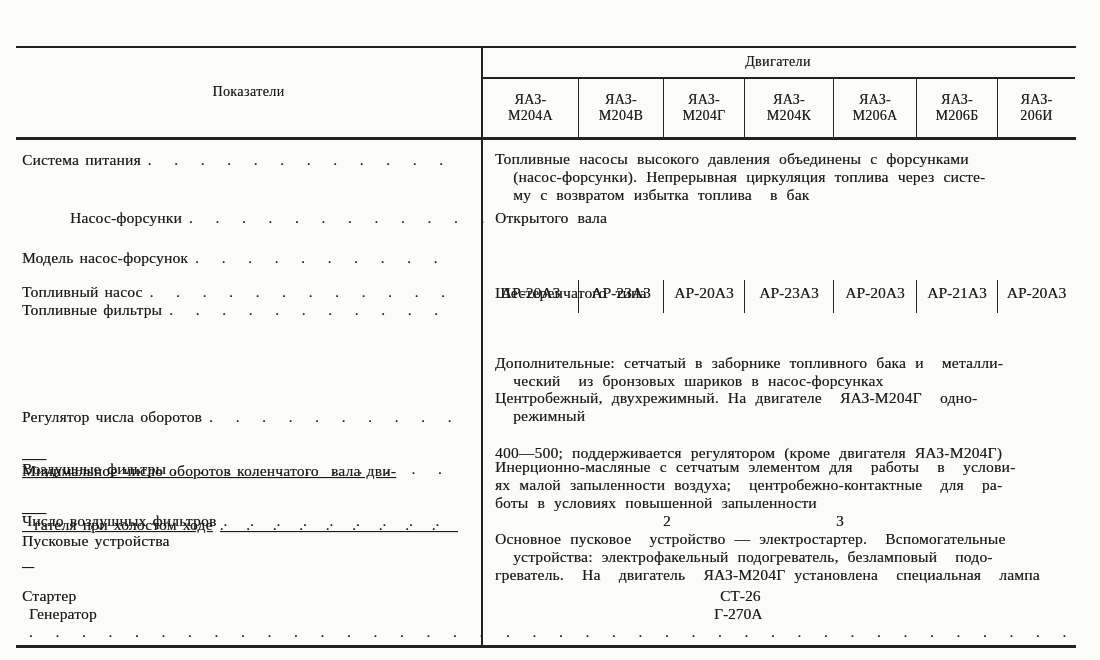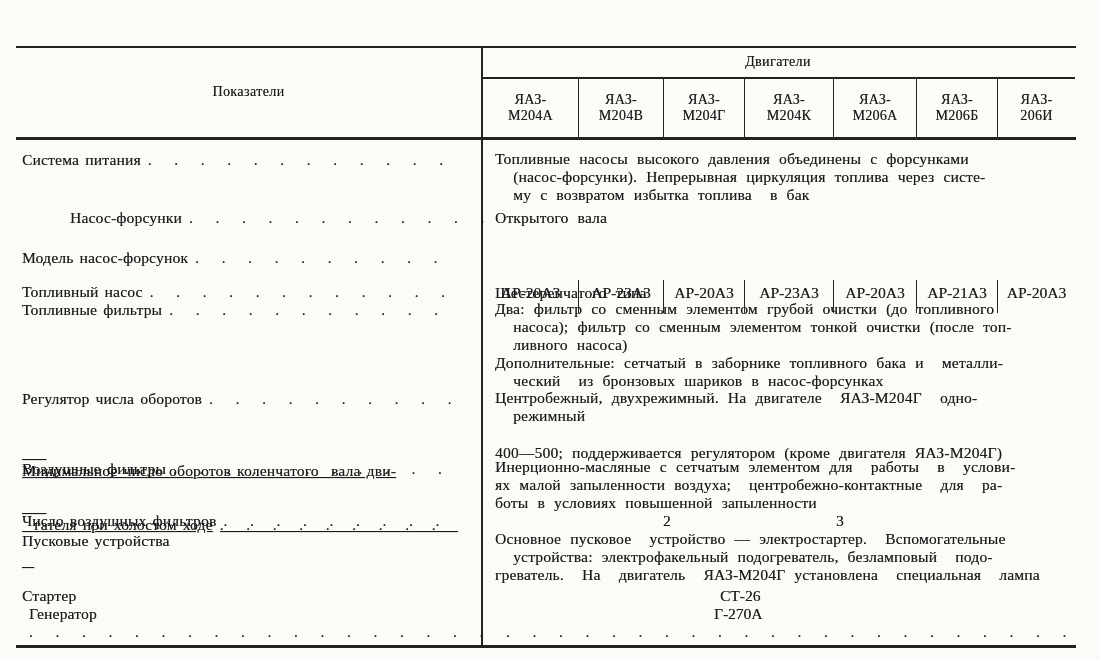--- a/index.html
+++ b/index.html
@@ -44,21 +44,21 @@
 
   #r1-lbl  { top:151px; }   #r1-val  { top:150px; }
   #r2-lbl  { top:209px;margin-left:48px; }   #r2-val  { top:209px; }
   #r3-lbl  { top:249px; }
   #ap-row  { position:absolute; left:483px; top:245px; width:592px; height:33px;
              display:grid; grid-template-columns:95px 85px 81px 89px 83px 81px 1fr;margin-top:35px; }
   .ap-cell { text-align:center; font-size:15.5px; padding-top:4px; border-left:1.5px solid #26241f; white-space:pre; }
   .ap-cell.first { border-left:none; }
   #r4-lbl  { top:283px; }   #r4-val  { top:284px; }
   #r5-lbl  { top:301px; }   #r5-val1 { top:300px; }  #r5-val2 { top:354px; }
-  #r6-lbl  { top:390px; }   #r6-val  { top:389px; }
+  #r6-lbl  { top:408px; }   #r6-val  { top:389px; }
   #r7-lbl  { top:426px;text-decoration:underline; }   #r7-val  { top:444px; }
   #r8-lbl  { top:460px; }   #r8-val  { top:458px; }
   #r9-lbl  { top:512px; }
   .count-val { position:absolute; top:512px; font-size:15.5px; }
   #r9-v204 { left:663px; }  #r9-v206 { left:836px; }
   #r10-lbl { top:532px; }   #r10-val { top:530px; }
   #r11-lbl { top:587px; }
   #r11-val { position:absolute; left:720px; top:587px; font-size:15.5px; white-space:pre; }
   #r12-lbl { top:605px;flex-direction:column; }
   #r12-val { position:absolute; left:714px; top:605px; font-size:15.5px; white-space:pre; }
@@ -125,23 +125,20 @@
   <div class="lbl" id="r4-lbl">
     <span>Топливный насос</span>
     <span class="dots"></span>
   </div>
   <div class="val" id="r4-val">Шестеренчатого типа</div>
 
   <div class="lbl" id="r5-lbl">
     <span>Топливные фильтры</span>
     <span class="dots"></span>
   </div>
-  <div class="val" id="r5-val1">Два: фильтр со сменным элементом грубой очистки (до топливного
-  насоса); фильтр со сменным элементом тонкой очистки (после топ-
-  ливного насоса)</div>
   <div class="val" id="r5-val2">Дополнительные: сетчатый в заборнике топливного бака и  металли-
   ческий  из бронзовых шариков в насос-форсунках</div>
 
   <div class="lbl" id="r6-lbl">
     <span>Регулятор числа оборотов</span>
     <span class="dots"></span>
   </div>
   <div class="val" id="r6-val">Центробежный, двухрежимный. На двигателе  ЯАЗ-М204Г  одно-
   режимный</div>
 

